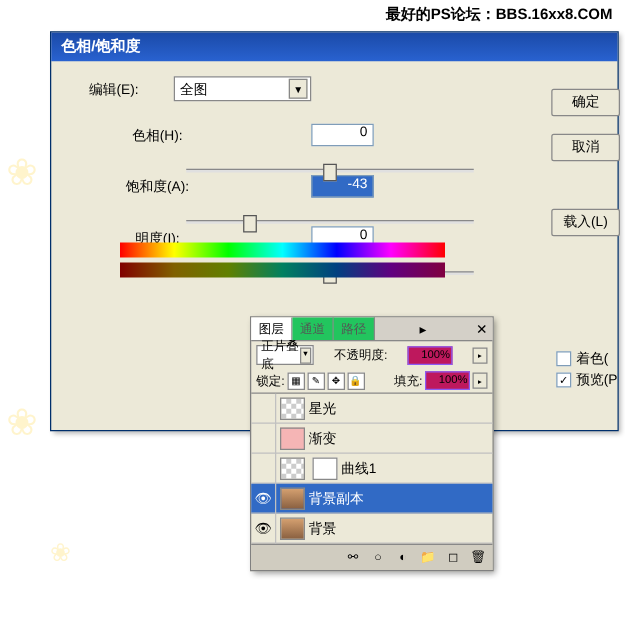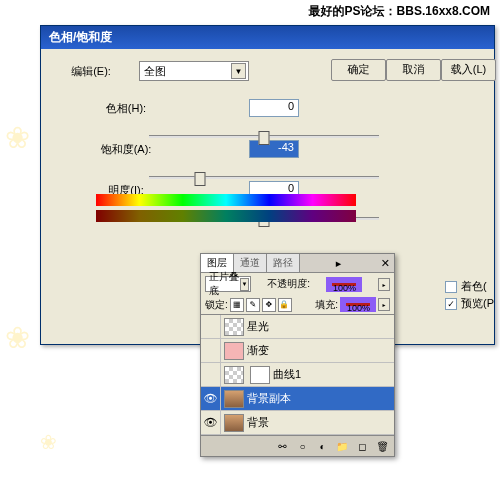--- a/index.html
+++ b/index.html
@@ -10,38 +10,38 @@
   .dialog-body { padding: 12px 8px; position: relative; }
   .row { display: flex; align-items: center; margin-bottom: 18px; }
   .label { width: 90px; text-align: center; padding-right: 6px; }
   .select { width: 110px; height: 20px; border: 1px solid #888; background: #fff; display: flex; align-items: center; justify-content: space-between; padding: 0 2px 0 4px; }
   .select-arrow { width: 15px; height: 16px; background: #ece9d8; border: 1px solid #888; display: flex; align-items: center; justify-content: center; font-size: 8px; }
   .slider-wrap { margin-left: 100px; width: 230px; position: relative; margin-bottom: 2px; }
   .slider-track { height: 3px; background: #e0e0e0; border-top: 1px solid #888; }
   .slider-thumb { position: absolute; top: -4px; width: 11px; height: 14px; background: #ece9d8; border: 1px solid #555; transform: translateX(-50%); }
   .input { width: 50px; height: 18px; border: 1px solid #7f9db9; background: #fff; text-align: right; padding: 0 4px; margin-left: 40px; }
   .input.selected { background: #316ac5; color: #fff; }
-  .btn-col { position: absolute; right: -2px; top: 33px; display: flex; gap: 0; }
+  .btn-col { position: absolute; right: -2px; top: 45px; display: flex; flex-direction: column; gap: 14px; }
   .btn { width: 55px; height: 22px; background: #ece9d8; border: 1px solid #888; border-radius: 2px; text-align: center; padding-top: 2px; overflow: hidden; white-space: nowrap; }
   .check-col { position: absolute; right: 0px; top: 253px; display: flex; flex-direction: column; gap: 2px; }
   .check-row { display: flex; align-items: center; gap: 4px; }
   .checkbox { width: 12px; height: 12px; border: 1px solid #7f9db9; background: #fff; display: flex; align-items: center; justify-content: center; font-size: 9px; }
   .gradient-bar { position: absolute; left: 55px; width: 260px; height: 12px; }
   .grad1 { bottom: 28px; background: linear-gradient(90deg, red, yellow, lime, cyan, blue, magenta, red); }
   .grad2 { bottom: 12px; background: linear-gradient(90deg, #800000, #806000, #608000, #008060, #004080, #600080, #800040); }
   
   .layers { position: absolute; top: 253px; left: 200px; width: 195px; background: #ece9d8; border: 1px solid #808080; box-shadow: 2px 2px 5px rgba(0,0,0,0.4); }
   .layers-tabs { display: flex; background: #d4d0c8; border-bottom: 1px solid #888; }
   .tab { padding: 2px 6px; font-size: 10px; background: #ffffff; border-right: 1px solid #888; }
-  .tab.inactive { background: #e5e5e5; color: #555; }
+  .tab.inactive { background: #22c55e; color: #555; }
   .tab-close { margin-left: auto; padding: 0 4px; display: flex; align-items: center; }
   .layers-row1 { display: flex; align-items: center; padding: 3px 4px; gap: 16px; font-size: 10px; }
   .small-select { flex: 1; height: 16px; border: 1px solid #888; background: #fff; display: flex; align-items: center; justify-content: space-between; padding: 0 1px 0 3px; }
   .small-arrow { width: 12px; height: 13px; background: #ece9d8; border: 1px solid #888; font-size: 6px; display: flex; align-items: center; justify-content: center; }
-  .small-input { width: 36px; height: 15px; border: 6px solid #8b5cf6; background: #b91c1c; text-align: right; padding: 0 1px; font-size: 9px; }
+  .small-input { width: 36px; height: 15px; border: 1px solid #8b5cf6; background: #be185d; text-align: right; padding: 0 1px; font-size: 9px; }
   .layers-row2 { display: flex; align-items: center; padding: 2px 4px; gap: 2px; font-size: 10px; border-bottom: 1px solid #888; }
   .lock-icon { width: 14px; height: 14px; border: 1px solid #888; background: #fff; display: flex; align-items: center; justify-content: center; font-size: 8px; }
   .layer-item { display: flex; align-items: center; border-bottom: 1px solid #c0c0c0; height: 24px; }
   .layer-item.selected { background: #316ac5; color: #fff; }
   .eye { width: 20px; height: 24px; border-right: 1px solid #c0c0c0; display: flex; align-items: center; justify-content: center; font-size: 11px; }
   .thumb { width: 20px; height: 18px; border: 1px solid #888; margin: 0 3px; background: #fff; }
   .thumb.checker { background: repeating-conic-gradient(#ccc 0% 25%, #fff 0% 50%) 0 0/8px 8px; }
   .thumb.pink { background: #f5b5b5; }
   .thumb.img { background: linear-gradient(#d4a070, #8a6040); }
   .thumb.adj { background: #fff; position: relative; }

